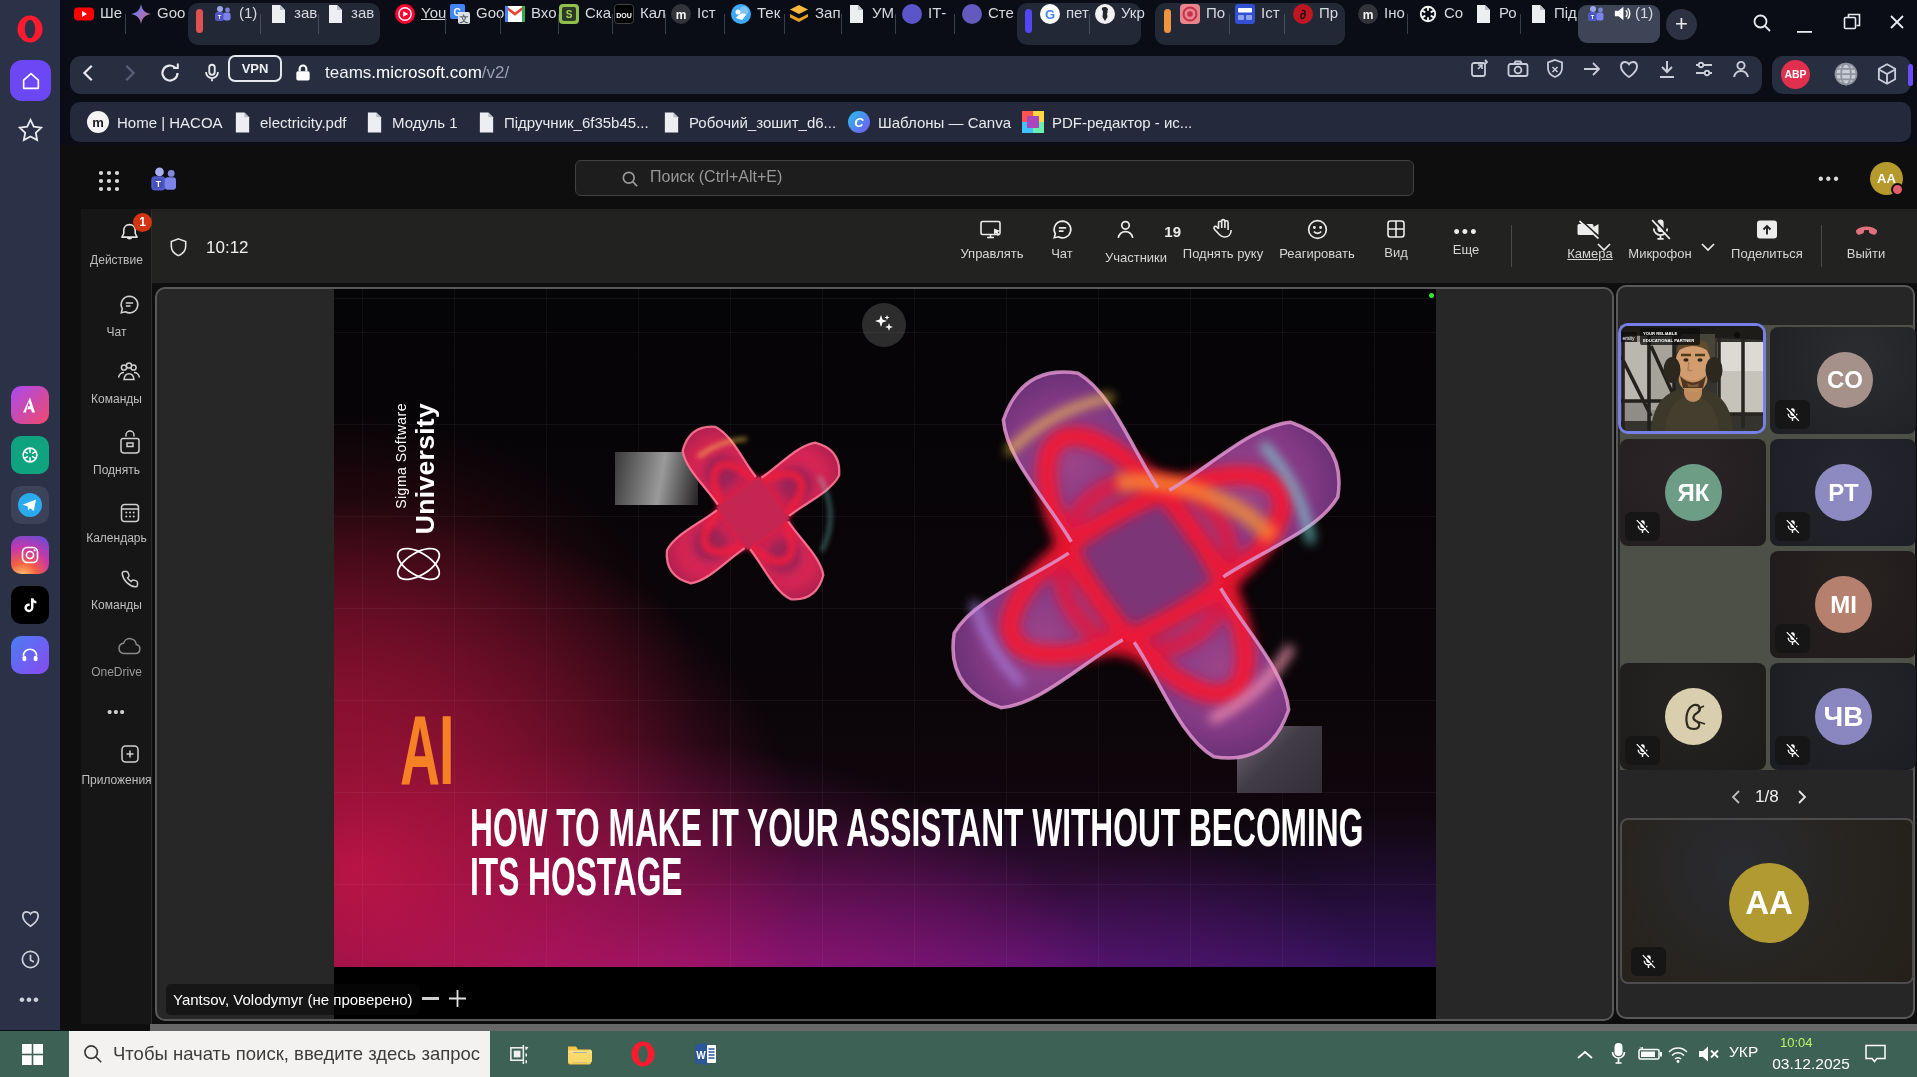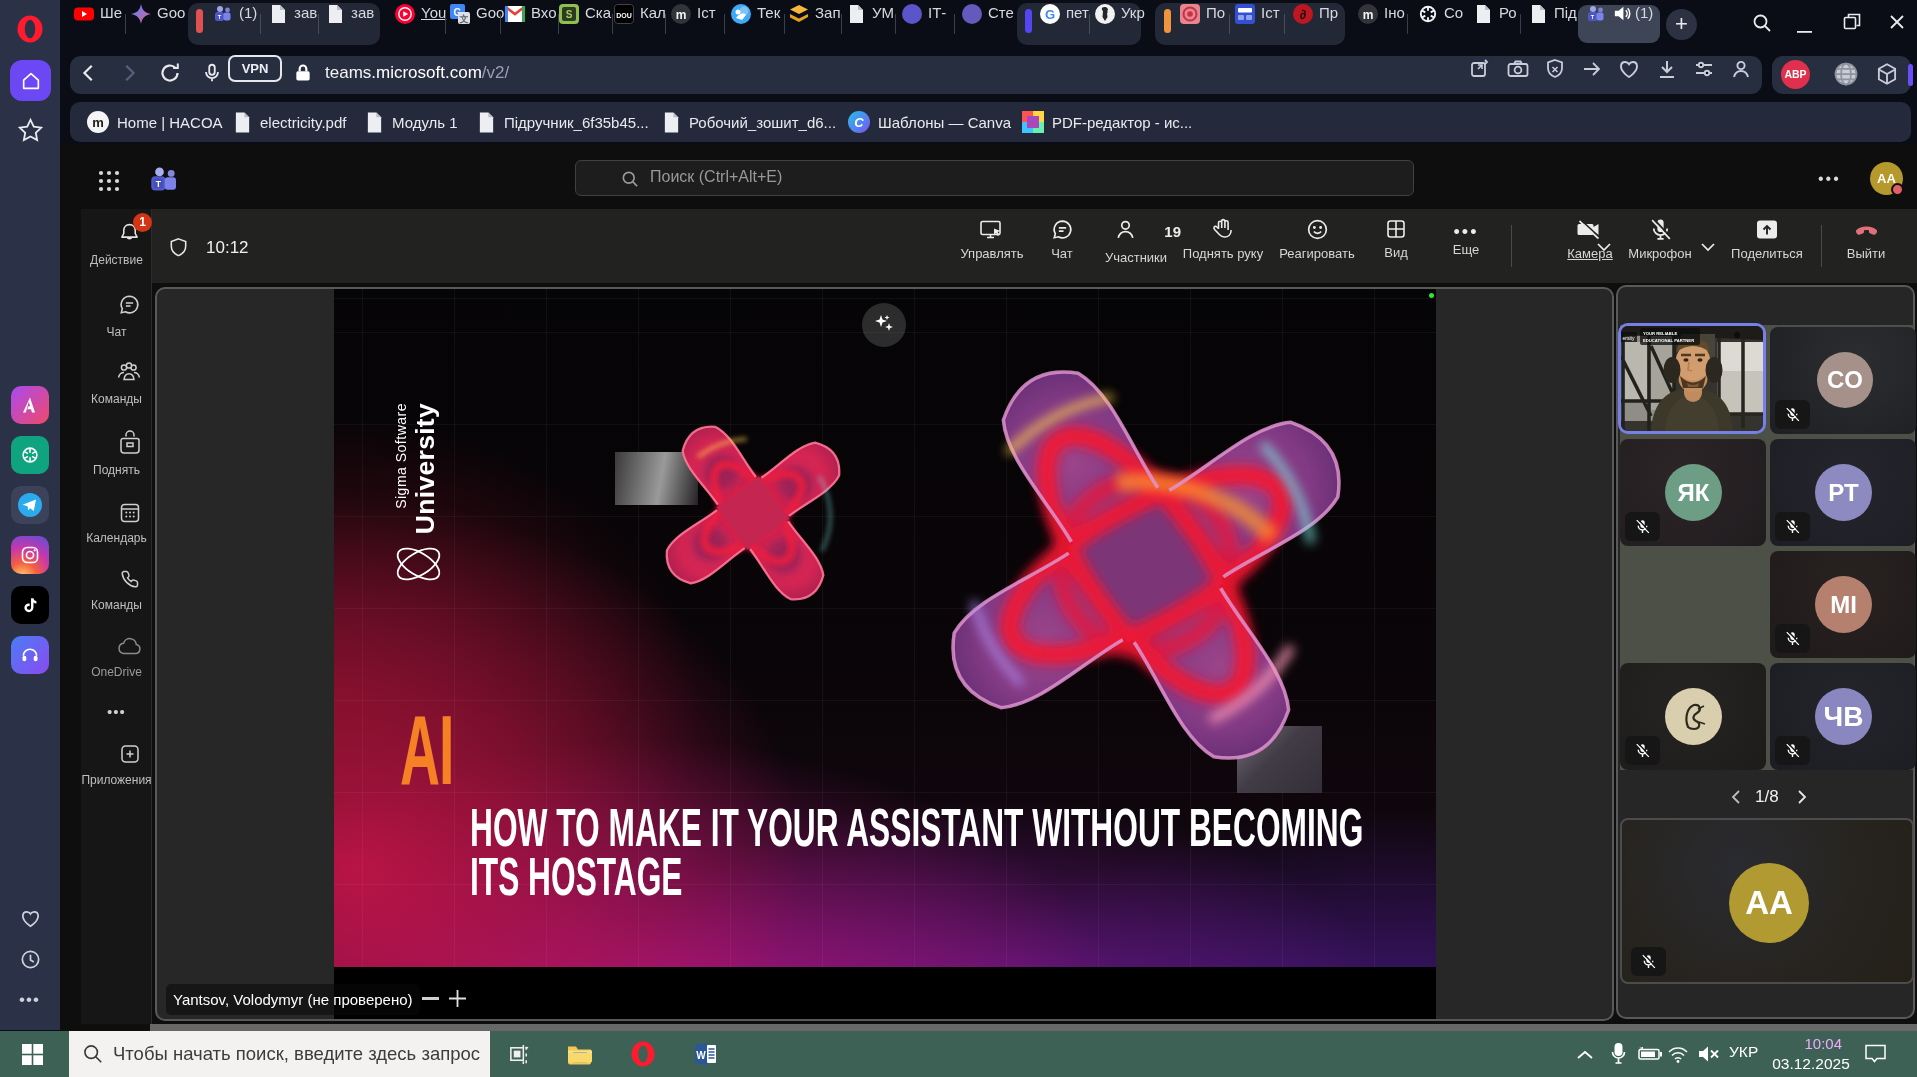--- a/index.html
+++ b/index.html
@@ -891,19 +891,19 @@
         <path d="M2 8a12 12 0 0118 0" opacity=".95"></path>
         <path d="M5 11.5a8 8 0 0112 0"></path>
         <path d="M8 15a4 4 0 016 0"></path>
         <circle cx="11" cy="17.5" r="1.4" fill="#fff" stroke="none"></circle>
       </svg>
     <svg style="position:absolute; left:1697px; top:14px;" width="24" height="18" viewBox="0 0 24 18">
         <path d="M2 6h4l5-4.5v15L6 12H2z" fill="#fff"></path>
         <path d="M14 5.5l7 7M21 5.5l-7 7" stroke="#fff" stroke-width="1.8"></path>
       </svg>
     <div style="position:absolute; left:1729px; top:12px; color:#fff; font-size:15.5px;">УКР</div>
-    <div style="position:absolute; left:1780px; top:4px; width:62px; text-align:right; color:#f0abfc; font-size:15px;">10:04</div>
+    <div style="position:absolute; left:1780px; top:4px; width:62px; text-align:left; color:#bef264; font-size:13px;">10:04</div>
     <div style="position:absolute; left:1766px; top:24px; width:90px; text-align:center; color:#fff; font-size:15.5px;">03.12.2025</div>
     <svg style="position:absolute; left:1864px; top:12px;" width="23" height="21" viewBox="0 0 23 21" fill="none" stroke="#fff" stroke-width="1.5">
         <path d="M2 2.5h19v13h-8l-2.5 3-2.5-3H2z"></path>
       </svg>
   </div>
 </div>
 
 </body></html>

